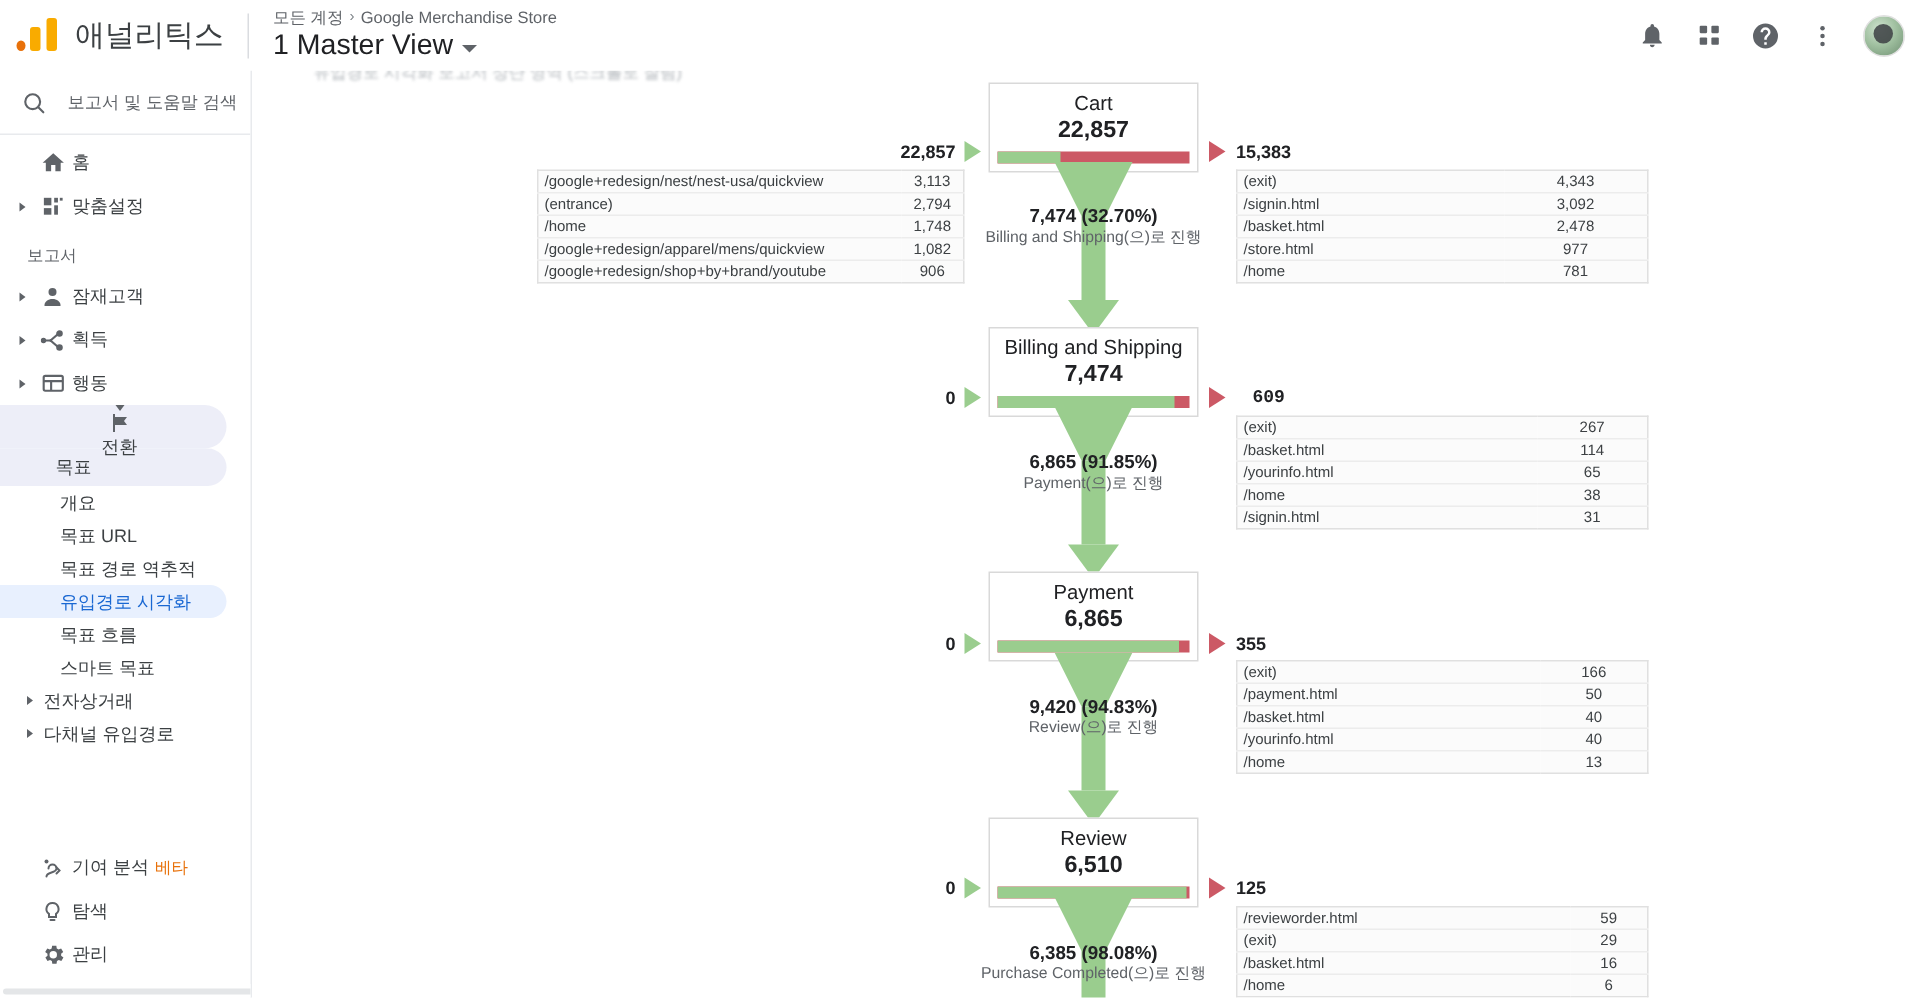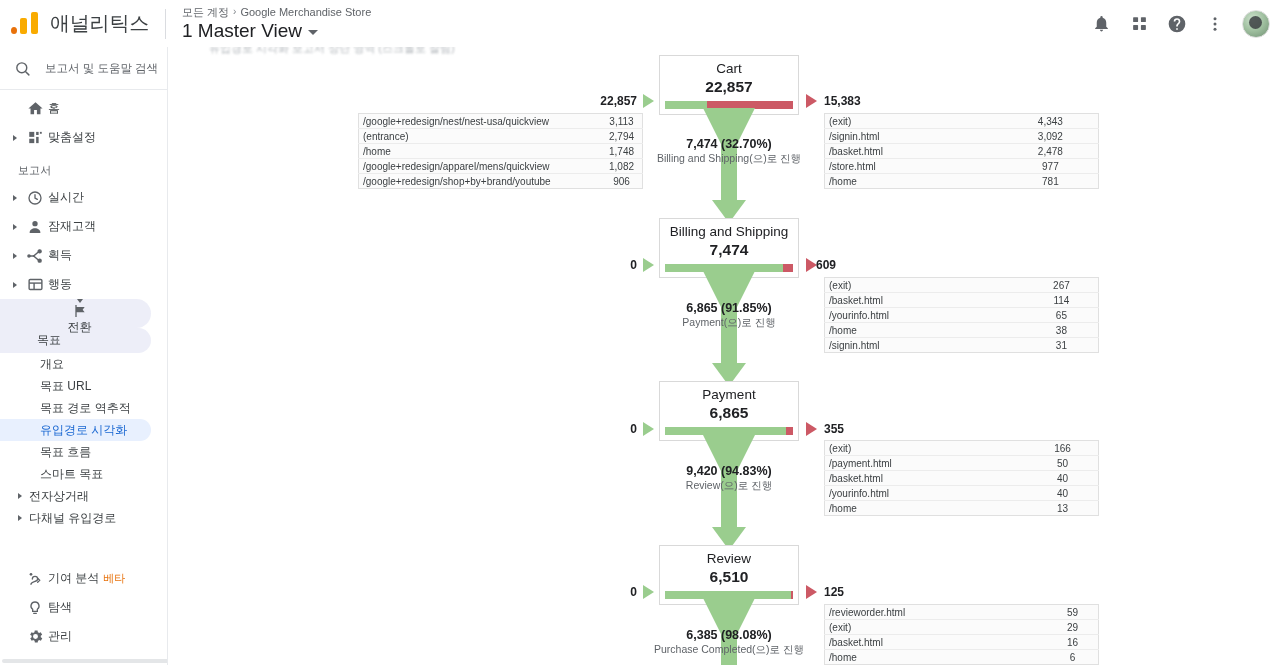--- a/index.html
+++ b/index.html
@@ -306,32 +306,20 @@
             <rect x="19" y="3" width="3" height="3"></rect>
             <rect x="2" y="14" width="8" height="7"></rect>
             <rect x="13" y="11" width="4" height="10"></rect>
           </svg>
       </span>
       <span class="nlabel">맞춤설정</span>
     </div>
 
     <div class="nav-section">보고서</div>
 
-    <div class="nav-item">
-      <span class="expander">
-          <i class="tri-r"></i>
-        </span>
-      <span class="nicon">
-        <svg width="16" height="16" viewBox="0 0 24 24" fill="none" stroke="currentColor" stroke-width="2">
-            <circle cx="12" cy="12" r="9"></circle>
-            <polyline points="12,7 12,12 15.5,14" stroke-linecap="round"></polyline>
-          </svg>
-      </span>
-      <span class="nlabel">실시간</span>
-    </div>
 
     <div class="nav-item">
       <span class="expander">
           <i class="tri-r"></i>
         </span>
       <span class="nicon">
         <svg width="16" height="16" viewBox="0 0 24 24" fill="currentColor">
             <circle cx="12" cy="7" r="4"></circle>
             <path d="M4 21v-1c0-3.3 3.6-6 8-6s8 2.7 8 6v1z"></path>
           </svg>
@@ -536,21 +524,21 @@
   <div class="stage-box" style="left:464px; top:171px;">
     <div class="stage-name">Billing and Shipping</div>
     <div class="stage-count">7,474</div>
     <div class="stage-bar">
       <i style="width: 91.85%;"></i>
     </div>
   </div>
   <div class="tri-green-r" style="left:448px; top:211px;"></div>
   <div class="inflow-num" style="left:330px; top:211px; width:112px;">0</div>
   <div class="tri-red-r" style="left:611px; top:211px;"></div>
-  <div class="outflow-num" style="left:621px; top:211px;">609</div>
+  <div class="outflow-num" style="left:640px; top:211px;font-family:Liberation Mono, monospace;">609</div>
   <table class="dtable" style="left:629px; top:230px; width:275px;">
     <tbody>
         <tr>
           <td class="k">(exit)</td>
           <td class="v">267</td>
         </tr>
         <tr>
           <td class="k">/basket.html</td>
           <td class="v">114</td>
         </tr>

